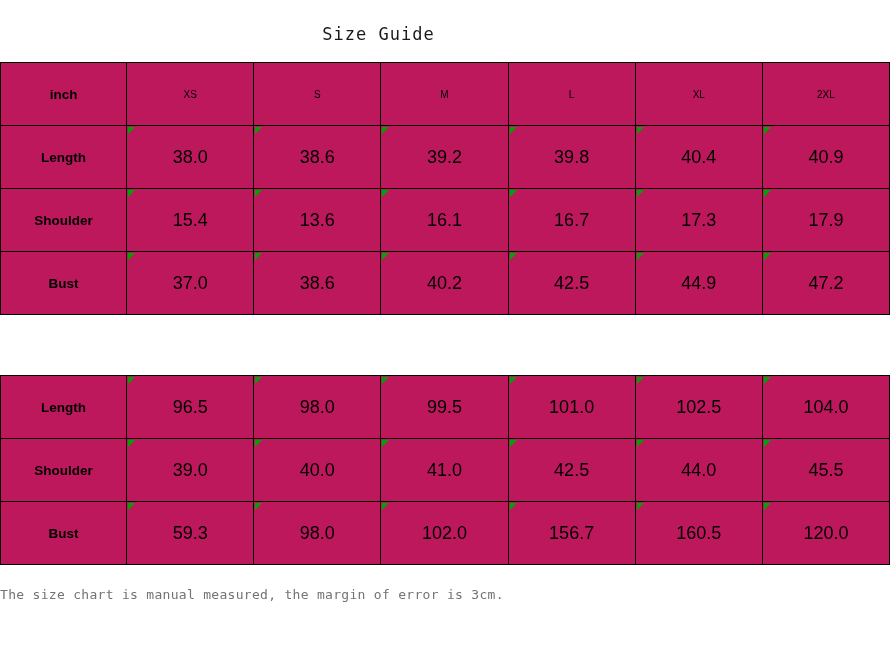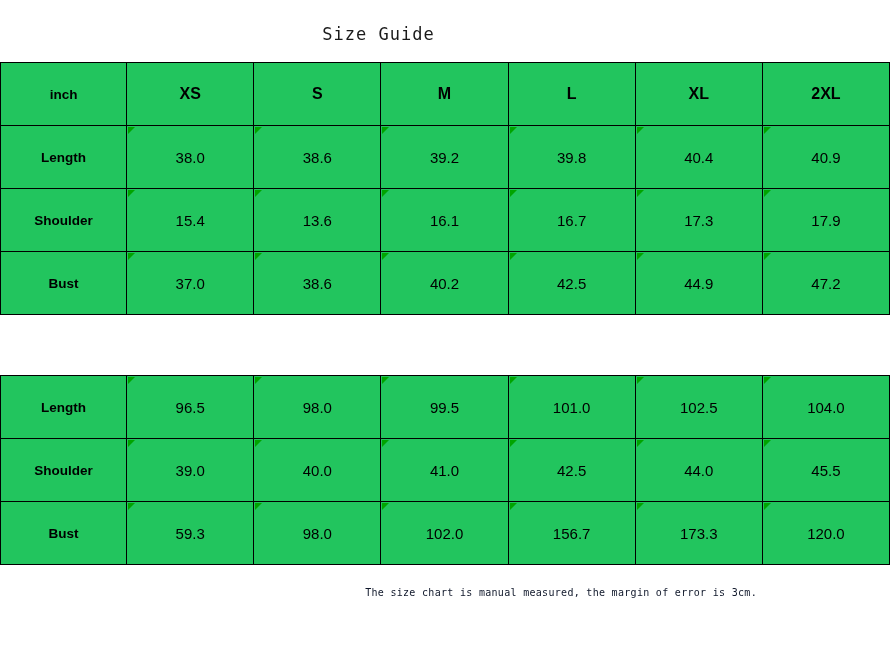--- a/index.html
+++ b/index.html
@@ -37,61 +37,61 @@
     border-collapse: collapse;
     table-layout: fixed;
   }
   table.size-table td {
     border: 1px solid #000000;
     height: 60px;
     text-align: center;
     vertical-align: middle;
     font-size: 13px;
     position: relative;
-    background: #22c55e;
+    background: #be185d;
   }
   table.size-table td.hdr-label {
     font-weight: bold;
     font-size: 13.5px;
   }
   table.size-table td.hdr-size {
-    font-weight: bold;
-    font-size: 16px;
+    font-weight: normal;
+    font-size: 10px;
   }
   table.size-table td.row-label {
     font-weight: bold;
     font-size: 13.5px;
   }
   table.size-table td.val {
     font-weight: normal;
-    font-size: 15px;
+    font-size: 18px;
   }
   
   td.mark::before {
     content: "";
     position: absolute;
     top: 1px;
     left: 1px;
     width: 0;
     height: 0;
     border-left: 7px solid #00a400;
     border-bottom: 7px solid transparent;
   }
   .col-first { width: 126px; }
   .col-rest  { width: 127px; }
   .gap {
     height: 60px;
     width: 890px;
     background: #ffffff;
   }
   .footer {
-    text-align: right;
+    text-align: left;
     font-family: "DejaVu Sans Mono", monospace;
-    font-size: 10px;
-    color: #0f172a;
+    font-size: 13px;
+    color: #737373;
     padding-top: 22px;
     letter-spacing: 0.3px;
   }
 </style>
 </head>
 <body>
 
 <div class="page">
 
   <div class="title">Size Guide</div>
@@ -176,21 +176,21 @@
         <td class="val mark">42.5</td>
         <td class="val mark">44.0</td>
         <td class="val mark">45.5</td>
       </tr>
       <tr>
         <td class="row-label">Bust</td>
         <td class="val mark">59.3</td>
         <td class="val mark">98.0</td>
         <td class="val mark">102.0</td>
         <td class="val mark">156.7</td>
-        <td class="val mark">173.3</td>
+        <td class="val mark">160.5</td>
         <td class="val mark">120.0</td>
       </tr>
     </tbody>
   </table>
 
   <div class="footer">The size chart is manual measured, the margin of error is 3cm.</div>
 
 </div>
 
 </body></html>

